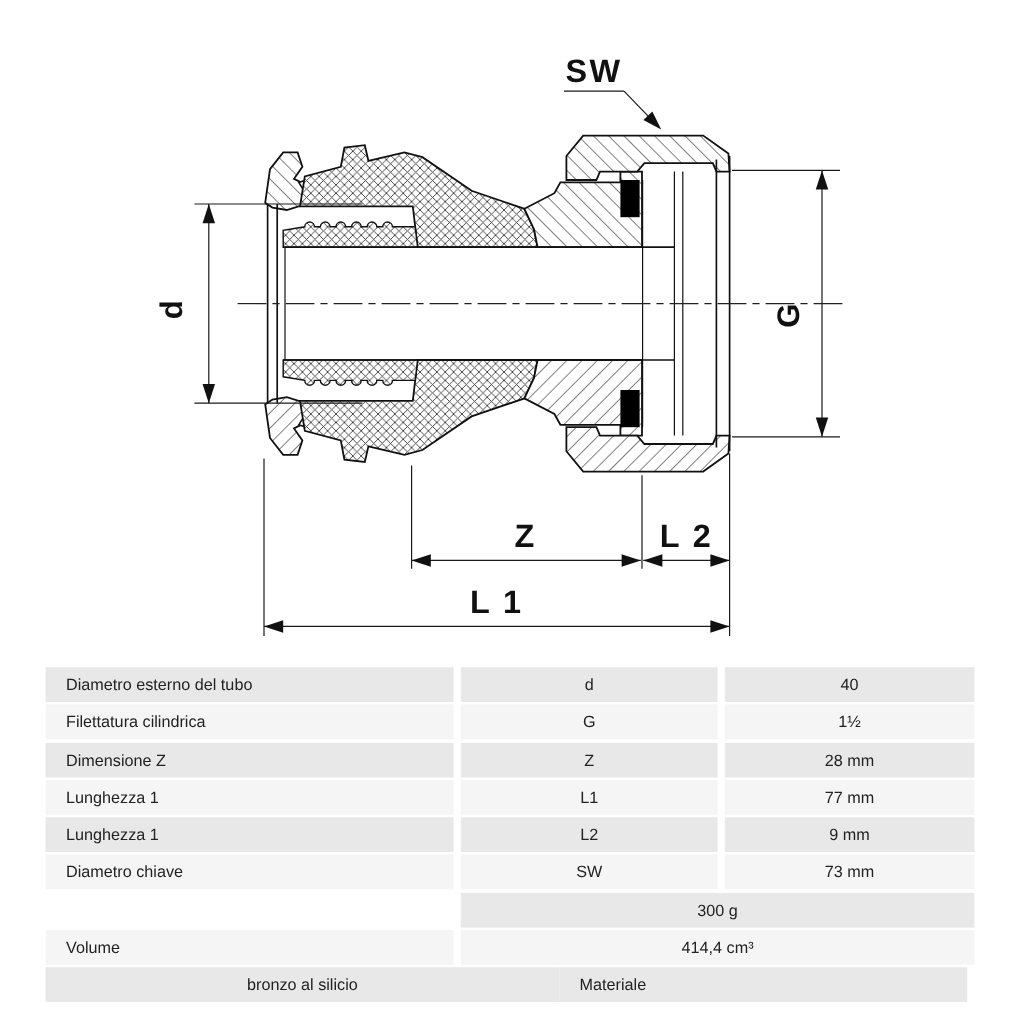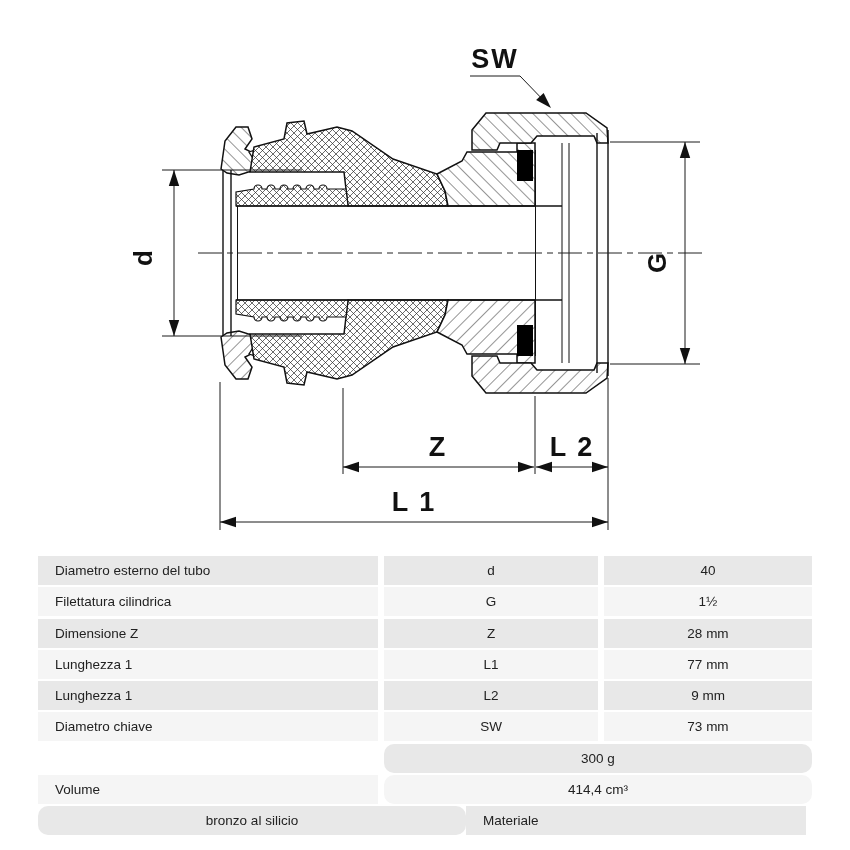--- a/index.html
+++ b/index.html
@@ -10,21 +10,21 @@
           letter-spacing:2px;fill:#111;}
   .dimlab-sm{font-family:"Liberation Sans",sans-serif;font-size:26px;font-weight:600;fill:#111;}
   .spec-table{position:absolute;left:38px;top:556px;width:774px;}
   .row{display:flex;height:29px;margin-bottom:2.3px;justify-content:flex-end;}
   .row .cell{background:var(--row-even,#f5f5f5);color:#222;font-size:13.5px;
              line-height:29px;white-space:nowrap;overflow:hidden;}
   .row.odd .cell{background:var(--row-odd,#e8e8e8);}
   .c1{width:340px;padding-left:17px;box-sizing:border-box;margin-right:6px;text-align:left;}
   .c2{width:214px;margin-right:6px;text-align:center;}
   .c3{width:208px;text-align:center;}
-  .cspan{width:428px;text-align:center;border-radius:10px;}
+  .cspan{width:428px;text-align:center;}
 </style>
 </head>
 <body>
 
 <div class="page">
 
   <svg class="drawing" width="850" height="548" viewBox="0 0 850 548">
     <defs>
       <pattern id="hatch" patternUnits="userSpaceOnUse" width="9" height="9" patternTransform="rotate(45)">
         <rect width="9" height="9" fill="#ffffff"></rect>

